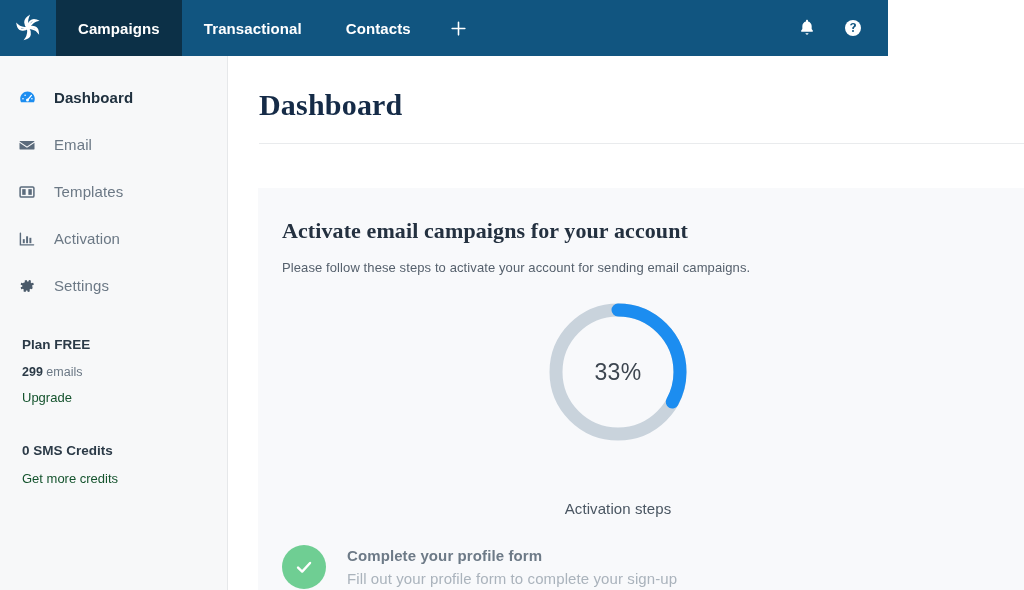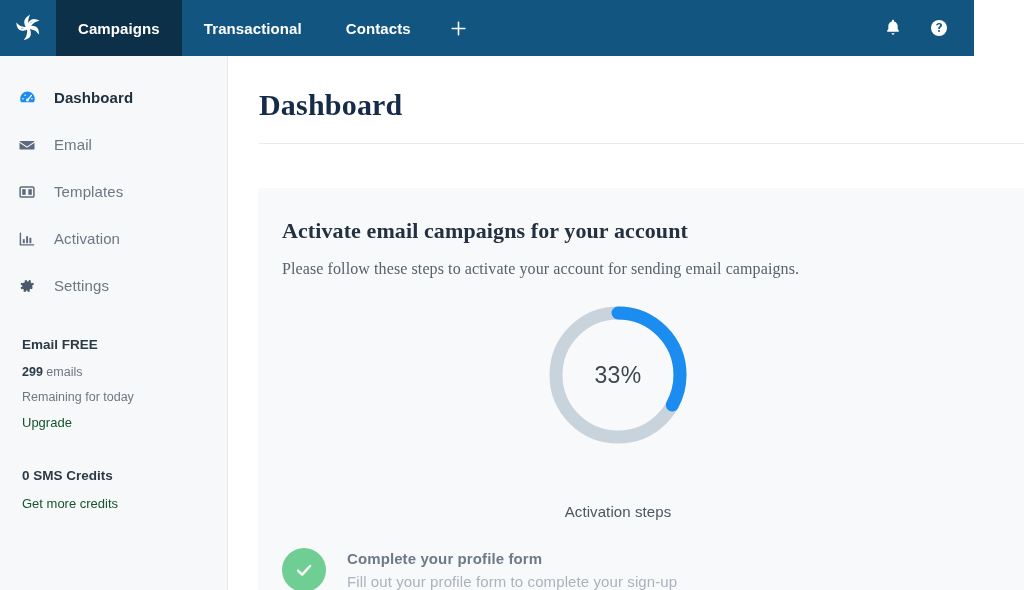--- a/index.html
+++ b/index.html
@@ -9,21 +9,21 @@
     background: #ffffff;
     font-family: "Liberation Sans", sans-serif;
     -webkit-font-smoothing: antialiased;
   }
 
   .app { width: 1024px; height: 590px; position: relative; }
 
   
   .topbar {
     position: absolute; top: 0; left: 0;
-    width: 974px; height: 56px;
+    width: 888px; height: 56px;
     background: #115580;
     display: flex; align-items: stretch;
   }
   .logo-cell {
     width: 56px; height: 56px;
     display: flex; align-items: center; justify-content: center;
     flex: 0 0 56px;
   }
   .logo-svg { width: 30px; height: 30px; display: block; }
 
@@ -123,26 +123,25 @@
   }
   .card-h {
     font-family: "Liberation Serif", serif;
     font-size: 22px;
     font-weight: bold;
     color: #243140;
     padding-left: 24px;
     letter-spacing: .1px;
   }
   .card-sub {
-    font-size: 16px;
+    font-size: 13px;
     color: #56616d;
     padding-left: 24px;
     margin-top: 16px;
     letter-spacing: .1px;
-    font-family: Liberation Serif, serif;
   }
 
   .donut-wrap {
     margin-top: 22px;
     display: flex; flex-direction: column; align-items: center;
     width: 720px;
     gap: 36px;
   }
   .donut { position: relative; width: 150px; height: 150px; }
   .donut svg { display: block; transform: rotate(-90deg); }
@@ -282,26 +281,25 @@
       <span class="side-ico">
         <svg viewBox="0 0 24 24">
           <path fill="#4a5a6a" d="M12 8.1a3.9 3.9 0 100 7.8 3.9 3.9 0 000-7.8zm0 6a2.1 2.1 0 110-4.2 2.1 2.1 0 010 4.2z"></path>
           <path fill="#4a5a6a" d="M20.6 13.4l-1.7-.5a7 7 0 000-1.8l1.7-.5a.55.55 0 00.38-.67l-.5-1.8a.55.55 0 00-.66-.38l-1.7.48a7 7 0 00-1.28-1.28l.48-1.7a.55.55 0 00-.38-.67l-1.8-.5a.55.55 0 00-.67.38l-.5 1.7a7 7 0 00-1.8 0l-.5-1.7a.55.55 0 00-.67-.38l-1.8.5a.55.55 0 00-.38.67l.48 1.7A7 7 0 006.5 8.25l-1.7-.48a.55.55 0 00-.66.38l-.5 1.8a.55.55 0 00.38.67l1.7.5a7 7 0 000 1.8l-1.7.5a.55.55 0 00-.38.67l.5 1.8c.08.3.38.46.66.38l1.7-.48a7 7 0 001.28 1.28l-.48 1.7c-.08.29.08.59.38.67l1.8.5c.3.08.6-.08.67-.38l.5-1.7a7 7 0 001.8 0l.5 1.7c.8.3.38.46.67.38l1.8-.5a.55.55 0 00.38-.67l-.48-1.7a7 7 0 001.28-1.28l1.7.48c.28.08.58-.8.66-.38l.5-1.8a.55.55 0 00-.38-.67z"></path>
         </svg>
       </span>
       <span class="side-label">Settings</span>
     </div>
 
     <div class="plan-block">
-      <div class="plan-title">Email FREE</div>
+      <div class="plan-title">Plan FREE</div>
       <div class="plan-line">
         <b>299</b>
         <span>emails</span>
       </div>
-      <div class="plan-line">Remaining for today</div>
       <div class="plan-link">Upgrade</div>
     </div>
 
     <div class="plan-block second">
       <div class="plan-title">0 SMS Credits</div>
       <div class="plan-link">Get more credits</div>
     </div>
   </div>
 
   <div class="main">

